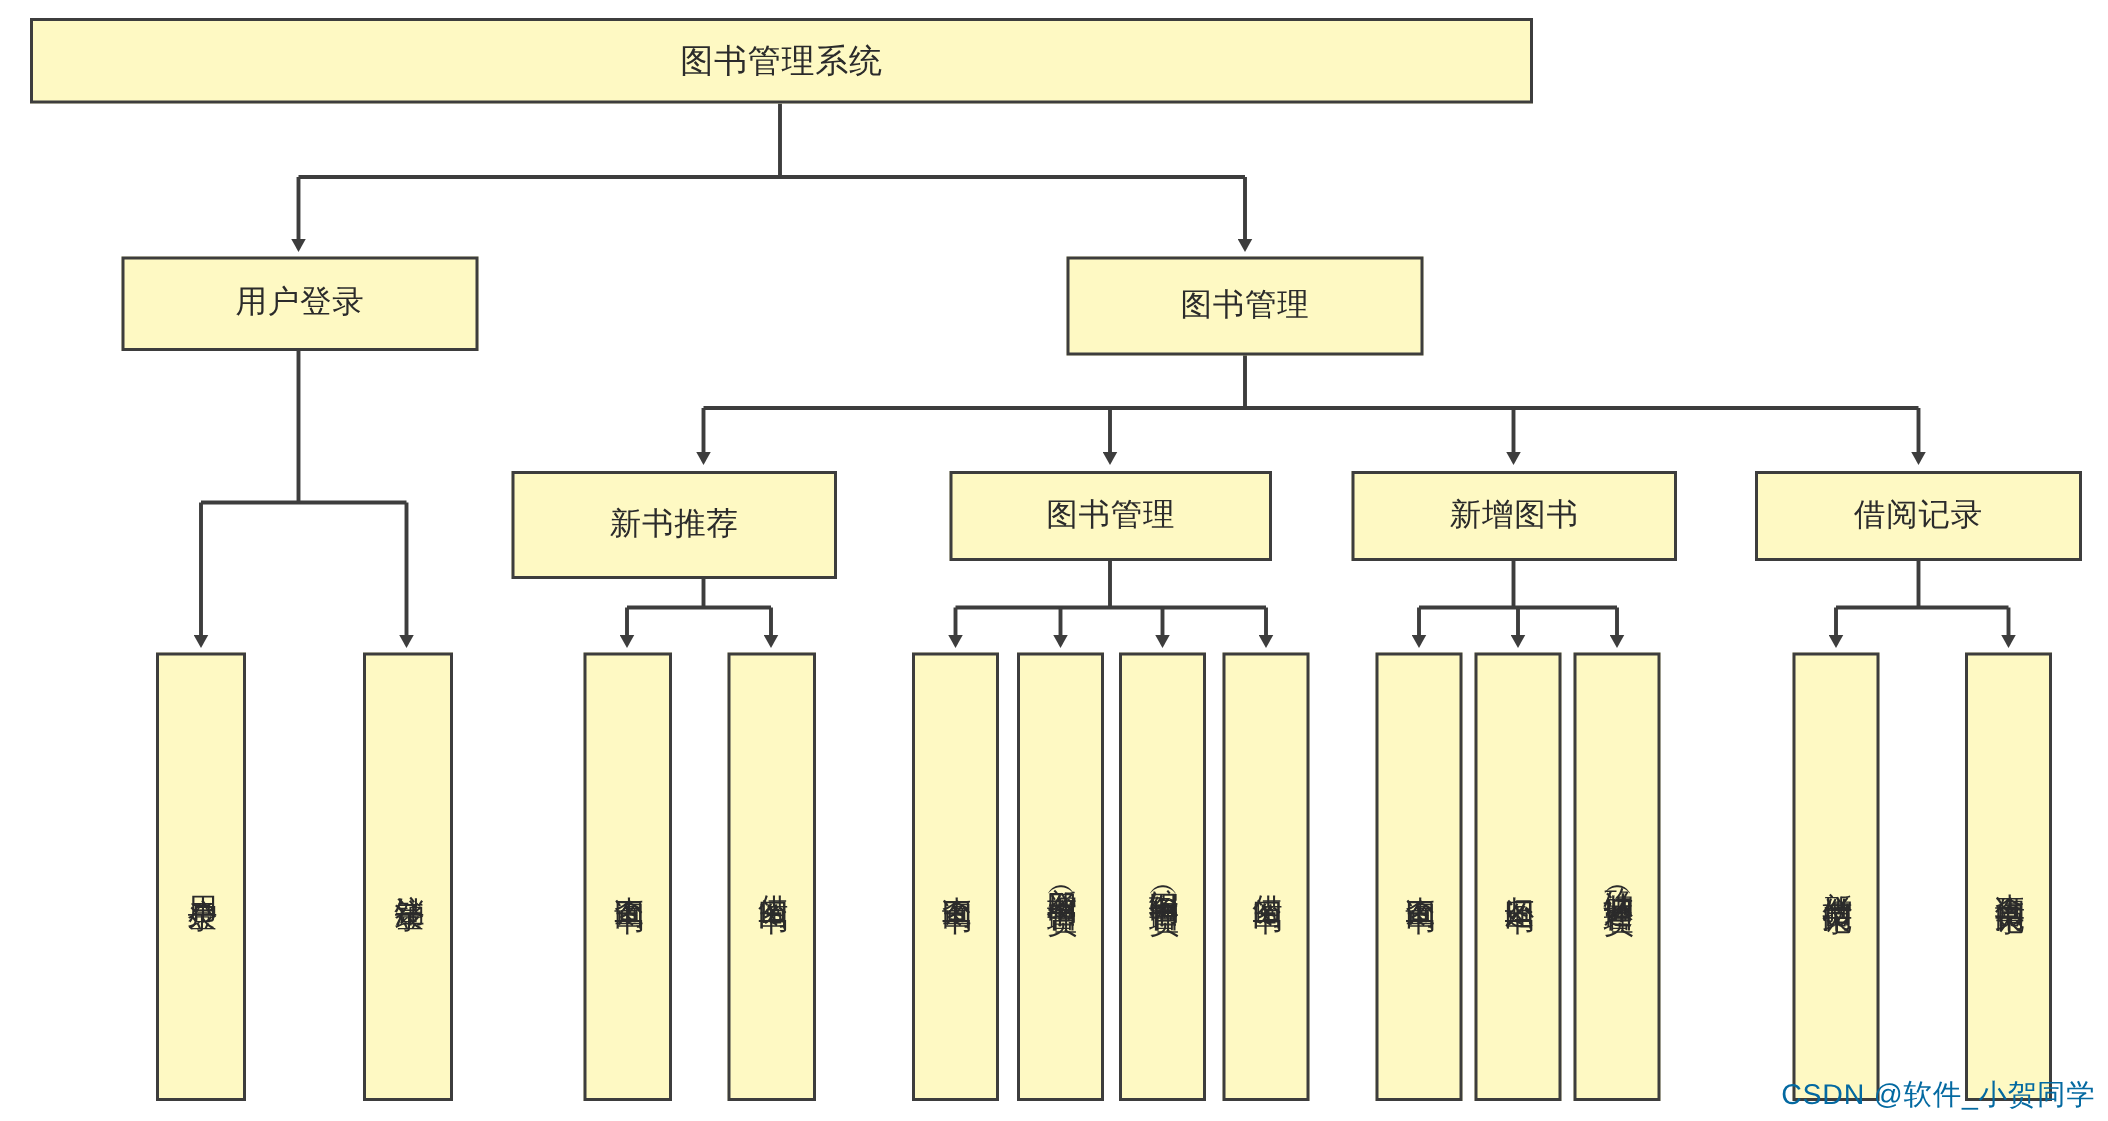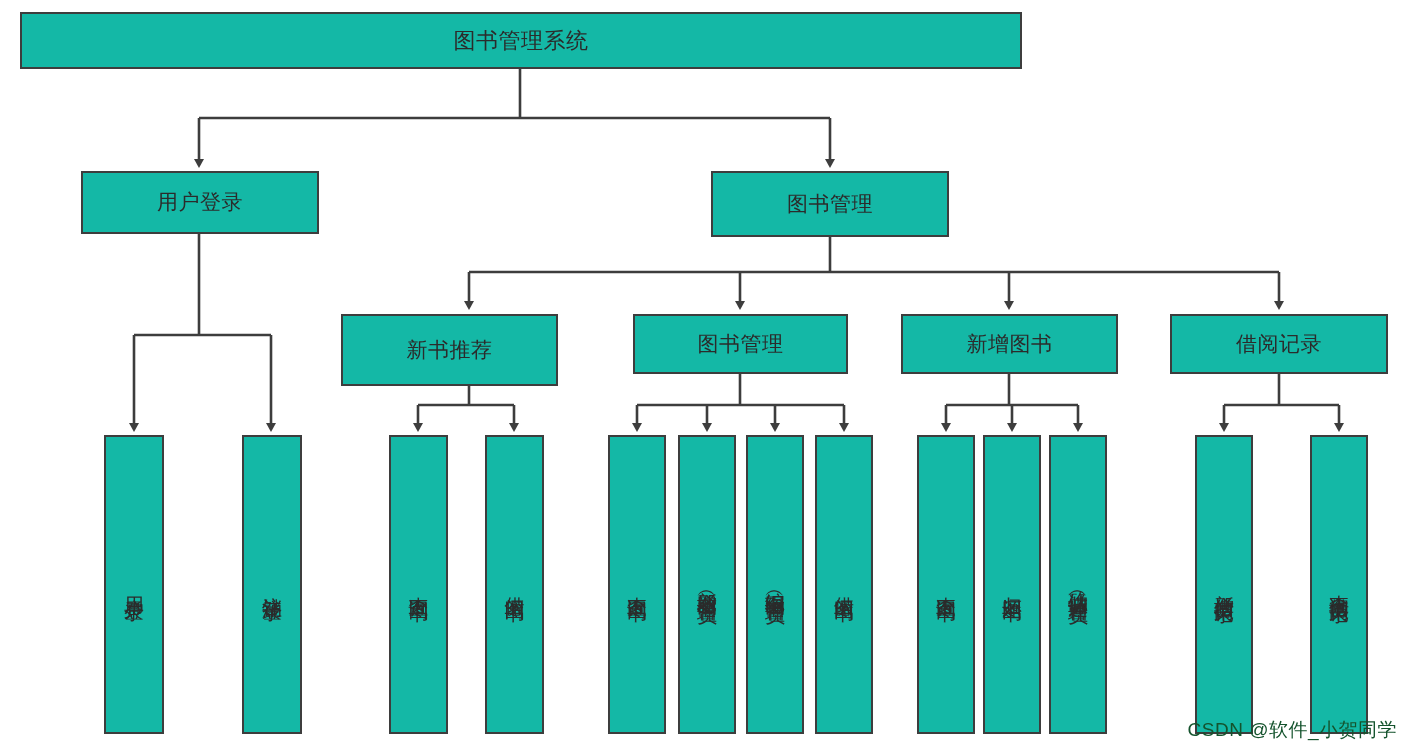--- a/index.html
+++ b/index.html
@@ -21,21 +21,21 @@
     position: absolute;
     left: 0;
     top: 0;
     width: 1405px;
     height: 747px;
   }
   .node {
     position: absolute;
     box-sizing: border-box;
     border: 2px solid #3d3d3d;
-    background: #14b8a6;
+    background: #fef9c3;
     display: flex;
     align-items: center;
     justify-content: center;
     color: #2b2b2b;
     font-size: 21px;
     line-height: 1.15;
     letter-spacing: 0.5px;
     white-space: nowrap;
   }
   .node.root {
@@ -60,21 +60,21 @@
     width: 100%;
     height: 100%;
     align-items: center;
     justify-content: center;
   }
   .watermark {
     position: absolute;
     right: 8px;
     bottom: 4px;
     font-size: 19px;
-    color: #14532d;
+    color: #0369a1;
     letter-spacing: 0.5px;
     white-space: nowrap;
   }
 </style>
 </head>
 <body>
 
 <div id="canvas">
 
   <svg id="edges" viewBox="0 0 1405 747" xmlns="http://www.w3.org/2000/svg">

